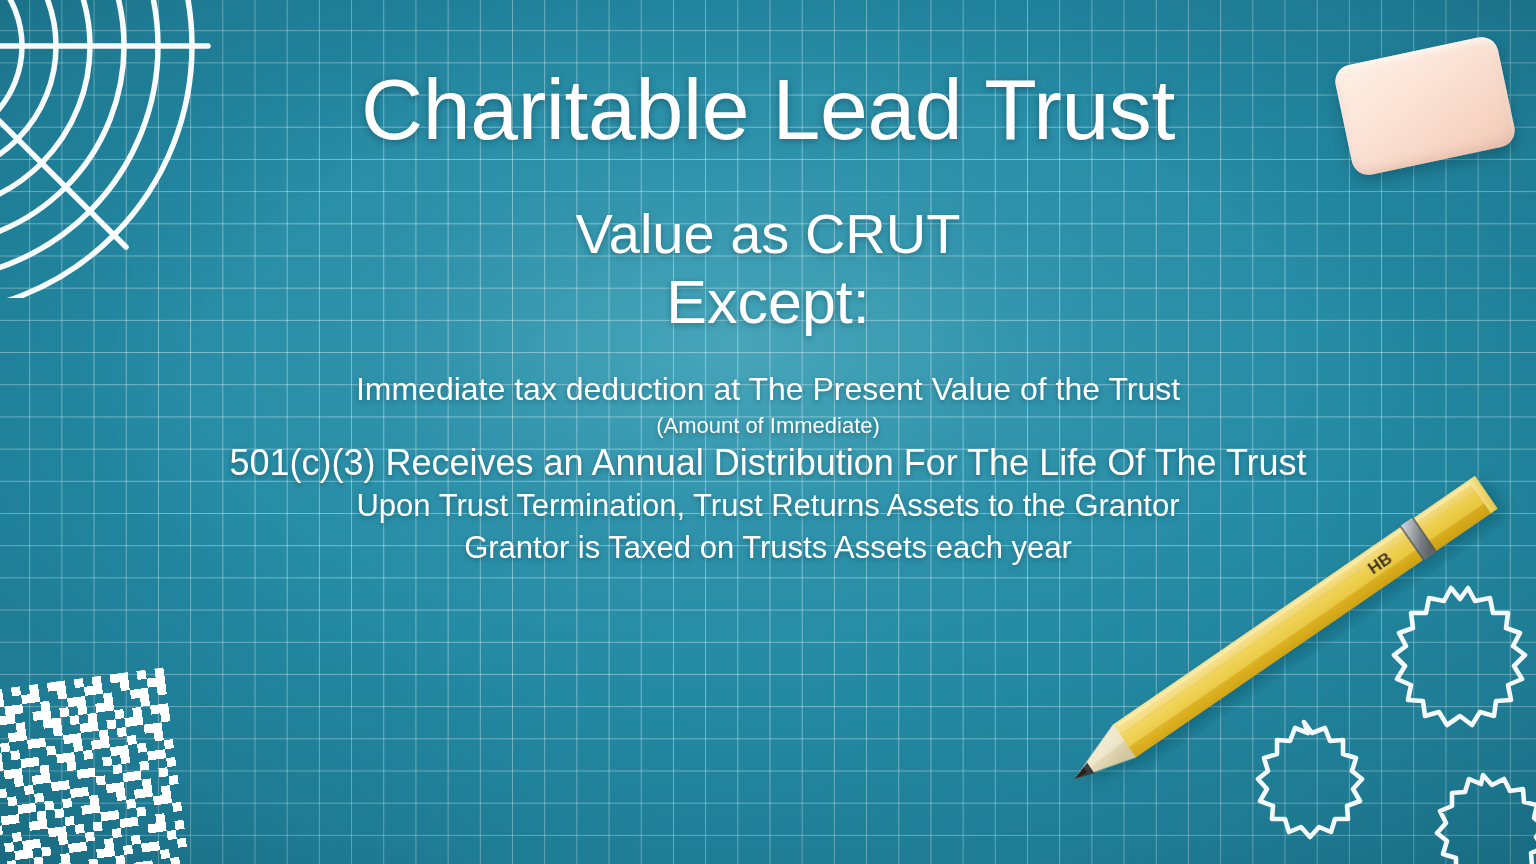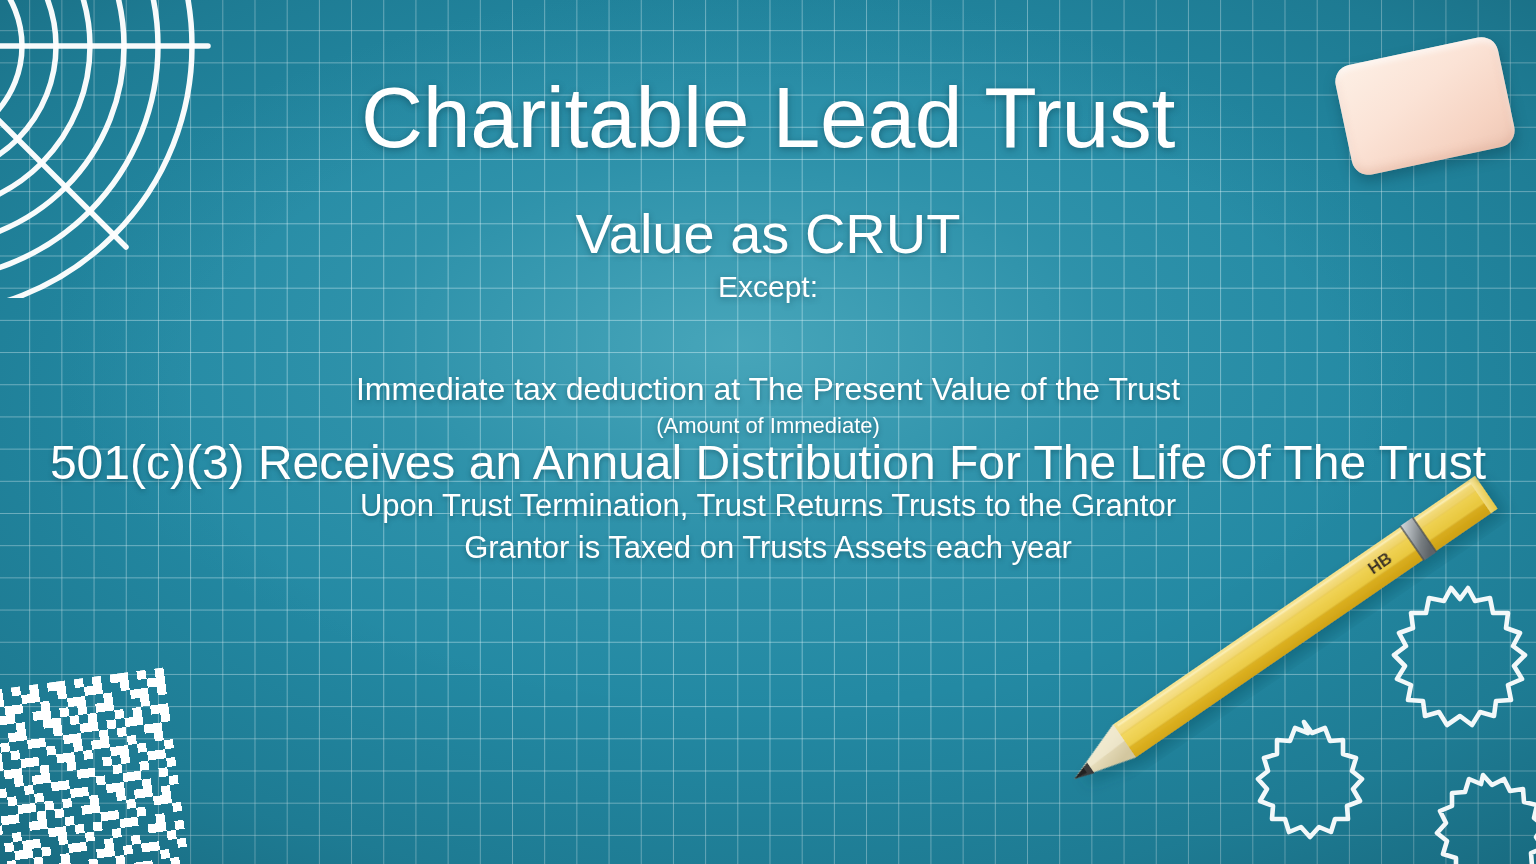--- a/index.html
+++ b/index.html
@@ -119,21 +119,21 @@
   
   .text-layer {
     position: absolute;
     inset: 0;
     text-align: center;
     color: #ffffff;
   }
 
   .title {
     position: absolute;
-    top: 74px;
+    top: 66px;
     left: 0;
     right: 0;
     font-size: 86px;
     line-height: 1.0;
     font-weight: 400;
     letter-spacing: -0.4px;
     text-shadow: 0 2px 7px rgba(8, 54, 68, 0.45);
   }
 
   .subtitle-1 {
@@ -145,39 +145,39 @@
     line-height: 1.0;
     font-weight: 400;
     text-shadow: 0 2px 6px rgba(8, 54, 68, 0.40);
   }
 
   .subtitle-2 {
     position: absolute;
     top: 272px;
     left: 0;
     right: 0;
-    font-size: 30px;
+    font-size: 61px;
     line-height: 1.0;
     font-weight: 400;
     text-shadow: 0 2px 6px rgba(8, 54, 68, 0.40);
   }
 
   .body-block {
     position: absolute;
     top: 367px;
     left: 0;
     right: 0;
   }
   .body-line {
     font-weight: 400;
     text-shadow: 0 2px 5px rgba(8, 54, 68, 0.40);
   }
   .bl-1 { font-size: 32px; line-height: 44px; }
   .bl-2 { font-size: 22px; line-height: 30px; }
-  .bl-3 { font-size: 48px; line-height: 44px; }
+  .bl-3 { font-size: 36px; line-height: 44px; }
   .bl-4 { font-size: 31px; line-height: 42px; }
   .bl-5 { font-size: 31px; line-height: 42px; }
 </style>
 </head>
 <body>
 
 <div id="slide">
 
   <div class="bg-base"></div>
   <div class="bg-glow"></div>
@@ -520,19 +520,19 @@
     <div class="title">Charitable Lead Trust</div>
 
     <div class="subtitle-1">Value as CRUT</div>
 
     <div class="subtitle-2">Except:</div>
 
     <div class="body-block">
       <div class="body-line bl-1">Immediate tax deduction at The Present Value of the Trust</div>
       <div class="body-line bl-2">(Amount of Immediate)</div>
       <div class="body-line bl-3">501(c)(3) Receives an Annual Distribution For The Life Of The Trust</div>
-      <div class="body-line bl-4">Upon Trust Termination, Trust Returns Trusts to the Grantor</div>
+      <div class="body-line bl-4">Upon Trust Termination, Trust Returns Assets to the Grantor</div>
       <div class="body-line bl-5">Grantor is Taxed on Trusts Assets each year</div>
     </div>
 
   </div>
 
 </div>
 
 </body></html>

